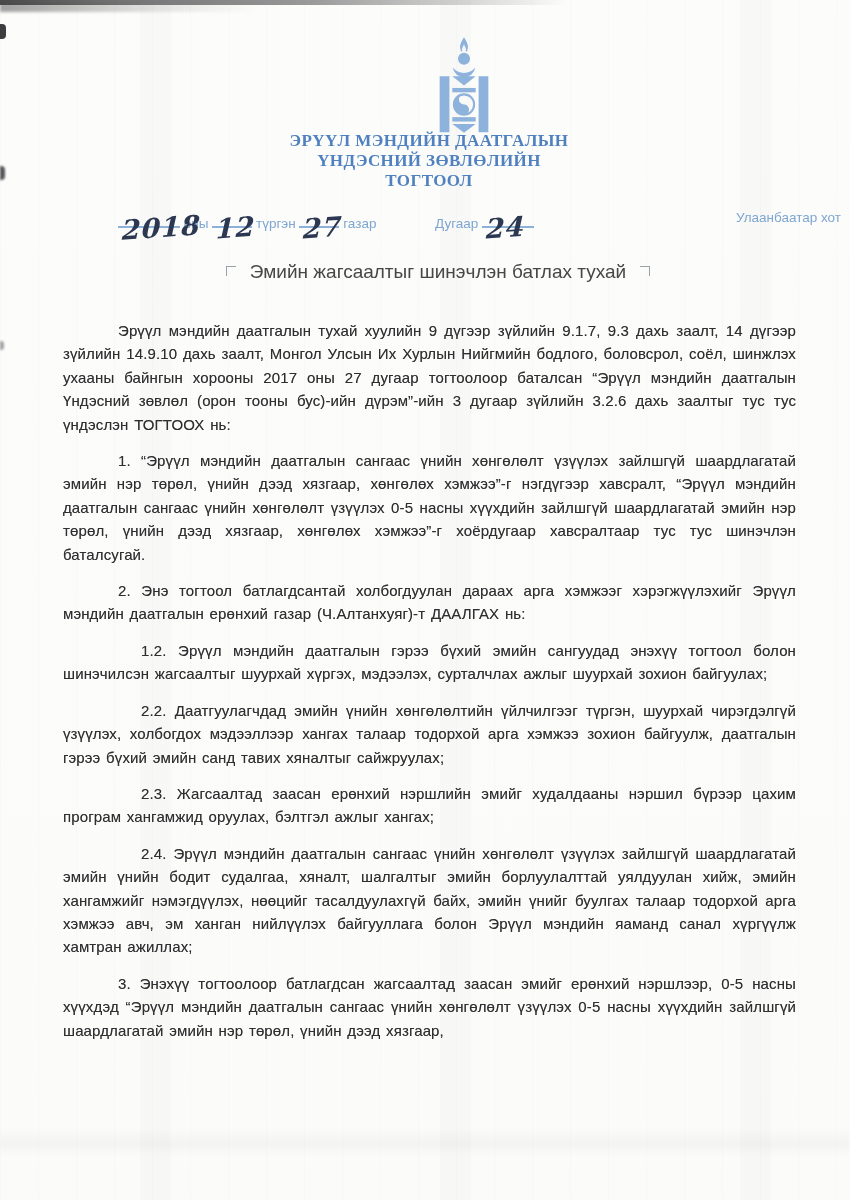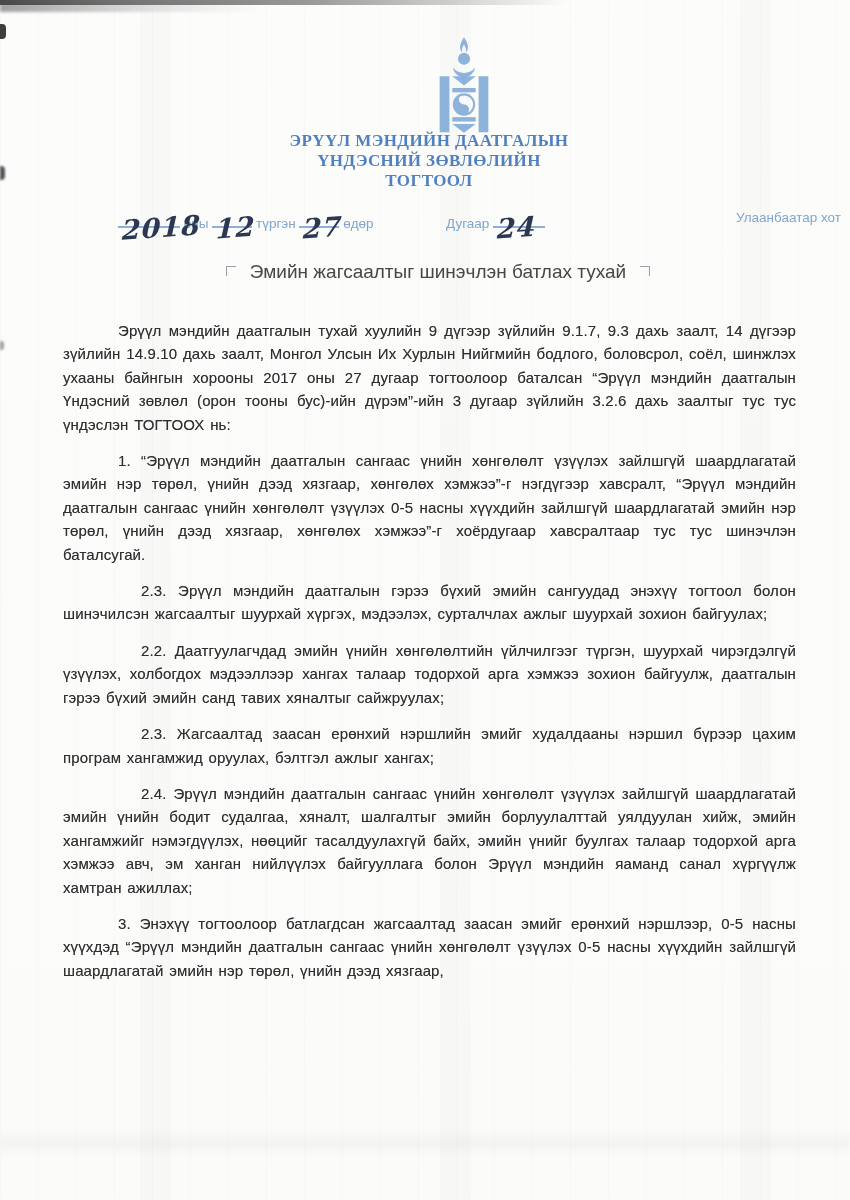--- a/index.html
+++ b/index.html
@@ -50,21 +50,21 @@
     font-family: "Liberation Serif", serif;
     font-weight: bold;
     font-size: 17px;
     line-height: 20px;
     letter-spacing: 0.4px;
   }
 
   
   .meta-row { position: absolute; top: 198px; left: 0; width: 100%; height: 48px; color: var(--meta-blue, #7ea6d0); font-size: 13.5px; }
   .meta-date { position: absolute; left: 118px; top: 12px; white-space: nowrap; }
-  .meta-number { position: absolute; left: 446px; top: 12px; white-space: nowrap; }
+  .meta-number { position: absolute; left: 435px; top: 12px; white-space: nowrap; }
   .meta-city { position: absolute; left: 736px; top: 12px; white-space: nowrap; }
   .blank { display: inline-block; border-bottom: 2px solid #8cb0d8; text-align: center; position: relative; height: 16px; vertical-align: baseline; }
   .blank.w-year { min-width: 62px; }
   .blank.w-2 { min-width: 40px; }
   .hand {
     font-family: "DejaVu Serif", serif;
     font-style: italic;
     font-weight: bold;
     color: var(--ink-blue, #2c3752);
     font-size: 27px;
@@ -148,36 +148,37 @@
     <div>ТОГТООЛ</div>
   </div>
 
   <div class="meta-row">
     <div class="meta-date">
       <span class="blank w-year"><span class="hand">2018</span></span>
       <span>оны</span>
       <span class="blank w-2"><span class="hand">12</span></span>
       <span>түргэн</span>
       <span class="blank w-2"><span class="hand">27</span></span>
-      <span>өдөр</span>
+      <span>газар</span>
     </div>
     <div class="meta-number">
       <span>Дугаар</span>
       <span class="blank w-2" style="min-width:52px"><span class="hand">24</span></span>
     </div>
     <div class="meta-city">Улаанбаатар хот</div>
   </div>
 
   <div class="title-row">
     <span class="corner corner-l"></span><span>Эмийн жагсаалтыг шинэчлэн батлах тухай</span><span class="corner corner-r"></span>
   </div>
 
   <div class="doc-body">
     <p class="para p-main">Эрүүл мэндийн даатгалын тухай хуулийн  9 дүгээр зүйлийн 9.1.7, 9.3 дахь заалт,  14 дүгээр зүйлийн 14.9.10 дахь заалт, Монгол Улсын Их Хурлын Нийгмийн бодлого, боловсрол, соёл, шинжлэх ухааны байнгын хорооны 2017 оны 27 дугаар тогтоолоор баталсан “Эрүүл мэндийн даатгалын Үндэсний зөвлөл (орон тооны бус)-ийн дүрэм”-ийн 3 дугаар зүйлийн 3.2.6 дахь заалтыг тус тус үндэслэн  ТОГТООХ нь:</p>
     <p class="para p-main">1. “Эрүүл мэндийн даатгалын сангаас үнийн хөнгөлөлт үзүүлэх зайлшгүй шаардлагатай эмийн нэр төрөл, үнийн дээд хязгаар, хөнгөлөх хэмжээ”-г нэгдүгээр хавсралт, “Эрүүл мэндийн даатгалын сангаас үнийн хөнгөлөлт үзүүлэх 0-5 насны хүүхдийн зайлшгүй шаардлагатай эмийн нэр төрөл, үнийн дээд хязгаар, хөнгөлөх хэмжээ”-г  хоёрдугаар хавсралтаар тус тус шинэчлэн баталсугай.</p>
-    <p class="para p-sub">2.3. Эрүүл мэндийн даатгалын гэрээ бүхий эмийн сангуудад энэхүү тогтоол болон шинэчилсэн жагсаалтыг шуурхай хүргэх, мэдээлэх, сурталчлах ажлыг шуурхай зохион байгуулах;</p>
+    <p class="para p-main">2. Энэ тогтоол батлагдсантай холбогдуулан дараах арга хэмжээг хэрэгжүүлэхийг Эрүүл мэндийн даатгалын ерөнхий газар (Ч.Алтанхуяг)-т ДААЛГАХ нь:</p>
+    <p class="para p-sub">1.2. Эрүүл мэндийн даатгалын гэрээ бүхий эмийн сангуудад энэхүү тогтоол болон шинэчилсэн жагсаалтыг шуурхай хүргэх, мэдээлэх, сурталчлах ажлыг шуурхай зохион байгуулах;</p>
     <p class="para p-sub">2.2. Даатгуулагчдад эмийн үнийн хөнгөлөлтийн үйлчилгээг түргэн, шуурхай чирэгдэлгүй үзүүлэх, холбогдох мэдээллээр хангах талаар тодорхой арга хэмжээ зохион байгуулж, даатгалын гэрээ бүхий эмийн санд тавих хяналтыг сайжруулах;</p>
     <p class="para p-sub">2.3. Жагсаалтад заасан ерөнхий нэршлийн эмийг худалдааны нэршил бүрээр цахим програм хангамжид оруулах, бэлтгэл ажлыг хангах;</p>
     <p class="para p-sub">2.4. Эрүүл мэндийн даатгалын сангаас үнийн хөнгөлөлт үзүүлэх зайлшгүй шаардлагатай эмийн үнийн бодит судалгаа, хяналт, шалгалтыг эмийн борлуулалттай уялдуулан хийж, эмийн хангамжийг нэмэгдүүлэх, нөөцийг тасалдуулахгүй байх, эмийн үнийг буулгах талаар тодорхой арга хэмжээ авч, эм ханган нийлүүлэх байгууллага болон Эрүүл мэндийн яаманд санал хүргүүлж хамтран ажиллах;</p>
     <p class="para p-main">3. Энэхүү тогтоолоор батлагдсан жагсаалтад заасан эмийг ерөнхий нэршлээр, 0-5 насны хүүхдэд “Эрүүл мэндийн даатгалын сангаас үнийн хөнгөлөлт үзүүлэх 0-5 насны хүүхдийн зайлшгүй шаардлагатай эмийн нэр төрөл, үнийн дээд хязгаар,</p>
   </div>
 
 </div>
 
 </body></html>

